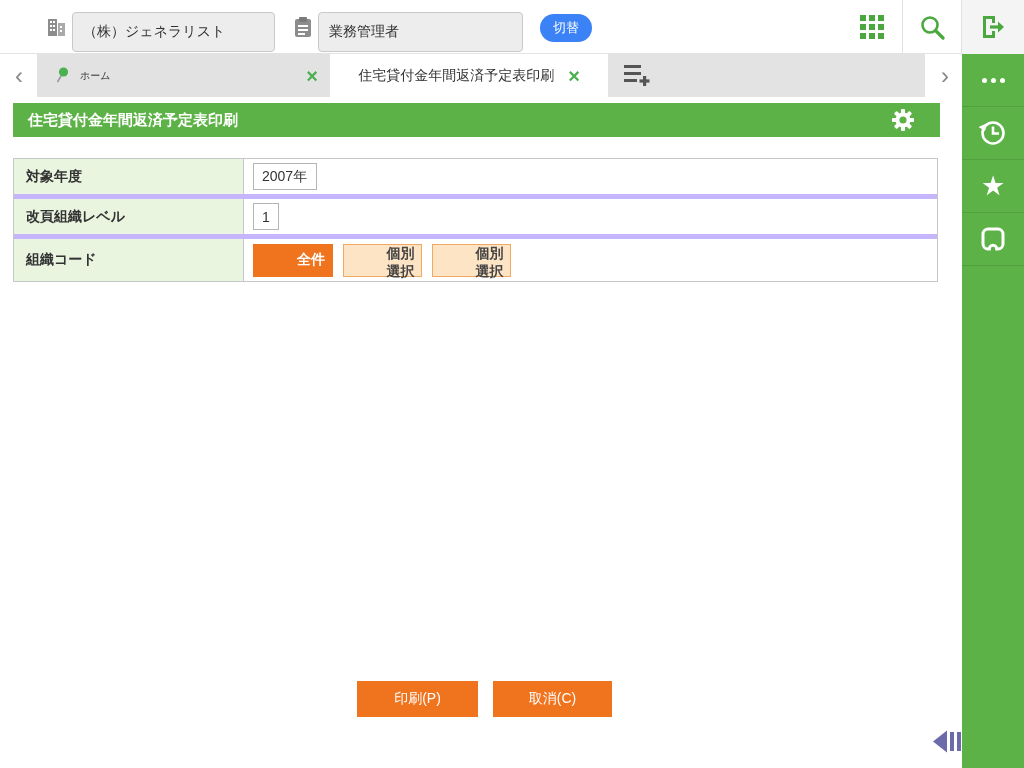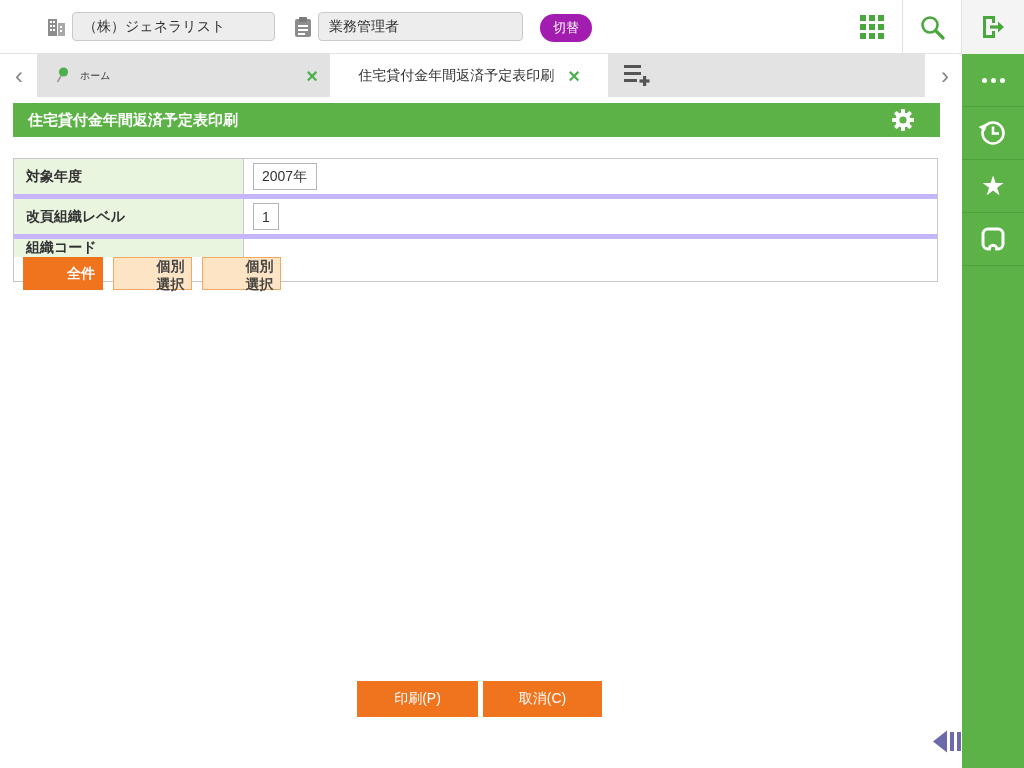--- a/index.html
+++ b/index.html
@@ -3,24 +3,24 @@
 <meta charset="utf-8">
 <style>
   * { margin:0; padding:0; box-sizing:border-box; }
   html,body { width:1024px; height:768px; }
   body { font-family:"Liberation Sans","DejaVu Sans",sans-serif; background:#fff; overflow:hidden; }
   #app { position:relative; width:1024px; height:768px; background:#fff; }
 
   
   .topbar { position:absolute; left:0; top:0; width:1024px; height:54px; background:#fff; border-bottom:1px solid #e3e3e3; }
   .topbar .icn { position:absolute; }
-  .tb-input { position:absolute; top:12px; height:29px; background:#ededed; border:1px solid #c9c9c9; border-radius:4px; padding:0 10px; font-size:14px; color:#333; font-family:inherit; outline:none; }
+  .tb-input { position:absolute; top:12px; height:40px; background:#ededed; border:1px solid #c9c9c9; border-radius:4px; padding:0 10px; font-size:14px; color:#333; font-family:inherit; outline:none; }
   .tb-input.company { left:72px; width:203px; }
   .tb-input.role { left:318px; width:205px; }
-  .switch-btn { position:absolute; left:540px; top:14px; width:52px; height:28px; border:none; border-radius:14px; background:#a21caf; color:#fff; font-size:13px; font-family:inherit; cursor:pointer; }
+  .switch-btn { position:absolute; left:540px; top:14px; width:52px; height:28px; border:none; border-radius:14px; background:#3b82f6; color:#fff; font-size:13px; font-family:inherit; cursor:pointer; }
   .tb-divider { position:absolute; top:0; width:1px; height:54px; background:#e2e2e2; }
   .tb-tile { position:absolute; top:0; height:54px; display:flex; align-items:center; justify-content:center; cursor:pointer; }
   .tile-grid { left:842px; width:60px; }
   .tile-search { left:902px; width:60px; }
   .tile-logout { left:962px; width:62px; background:#f4f4f4; }
 
   
   .tabbar { position:absolute; left:0; top:54px; width:962px; height:43px; background:#fff; }
   .tab-chevron { position:absolute; top:0; width:30px; height:43px; display:flex; align-items:center; justify-content:center; color:#888; font-size:24px; cursor:pointer; user-select:none; }
   .chevron-left { left:4px; }
@@ -35,33 +35,33 @@
   .tab-home .tab-close { margin-left:auto; }
   .newtab-btn { position:absolute; left:586px; top:10px; width:30px; height:23px; cursor:pointer; }
 
   
   .panel-title { position:absolute; left:13px; top:103px; width:927px; height:34px; background:#5cb246; color:#fff; font-size:15px; font-weight:bold; display:flex; align-items:center; padding-left:15px; }
   .gear { position:absolute; right:26px; top:6px; width:22px; height:22px; cursor:pointer; }
 
   
   .form-table { position:absolute; left:13px; top:158px; width:925px; border:1px solid #c7c7c7; background:#fff; }
   .form-row { display:flex; height:40px; border-bottom:5px solid #c4b5fd; }
-  .form-row:last-child { border-bottom:none;flex-direction:column; }
+  .form-row:last-child { border-bottom:none; }
   .form-label { width:230px; background:#eaf5e0; border-right:1px solid #c7c7c7; display:flex; align-items:center; padding-left:12px; font-size:14px; font-weight:bold; color:#333; }
   .form-value { flex:1; display:flex; align-items:center; padding-left:9px; }
   .fld { height:27px; border:1px solid #b5b5b5; background:#fff; font-size:14px; color:#333; font-family:inherit; outline:none; padding:0 8px; }
   .fld-year { width:64px; }
   .fld-level { width:26px; padding:0 4px; text-align:center; }
   .org-btn { height:33px; border:1px solid #f0a862; background:#fce4c4; color:#444; font-size:14px; font-weight:bold; font-family:inherit; margin-right:10px; cursor:pointer;padding-left:36px; }
   .org-all { width:80px; background:#f0731e; border:1px solid #f0731e; color:#fff; }
   .org-range { width:79px; }
   .org-ind { width:79px; }
 
   
-  .actions { position:absolute; left:357px; top:681px; display:flex; gap:5px; }
+  .actions { position:absolute; left:357px; top:681px; display:flex; gap:15px; }
   .action-btn { width:121px; height:36px; border:none; background:#f0731e; color:#fff; font-size:14px; font-family:inherit; cursor:pointer; }
   .action-btn.cancel { width:119px; }
 
   
   .sidebar { position:absolute; left:962px; top:54px; width:62px; height:714px; background:#5cb246; }
   .sb-tile { width:62px; height:53px; display:flex; align-items:center; justify-content:center; border-bottom:1px solid rgba(0,0,0,0.10); cursor:pointer; }
   .dots { display:flex; gap:4px; }
   .dots i { width:5px; height:5px; border-radius:50%; background:#fff; }
   .star-glyph { color:#fff; font-size:27px; line-height:1; }
 

